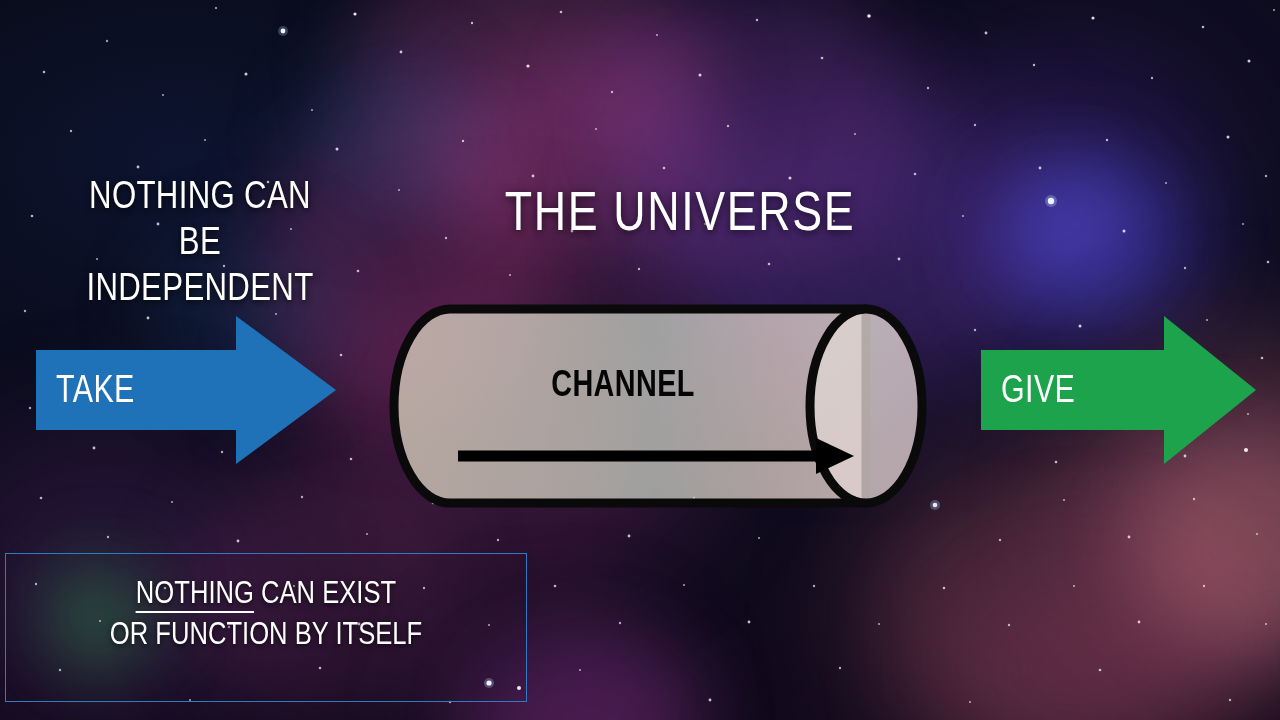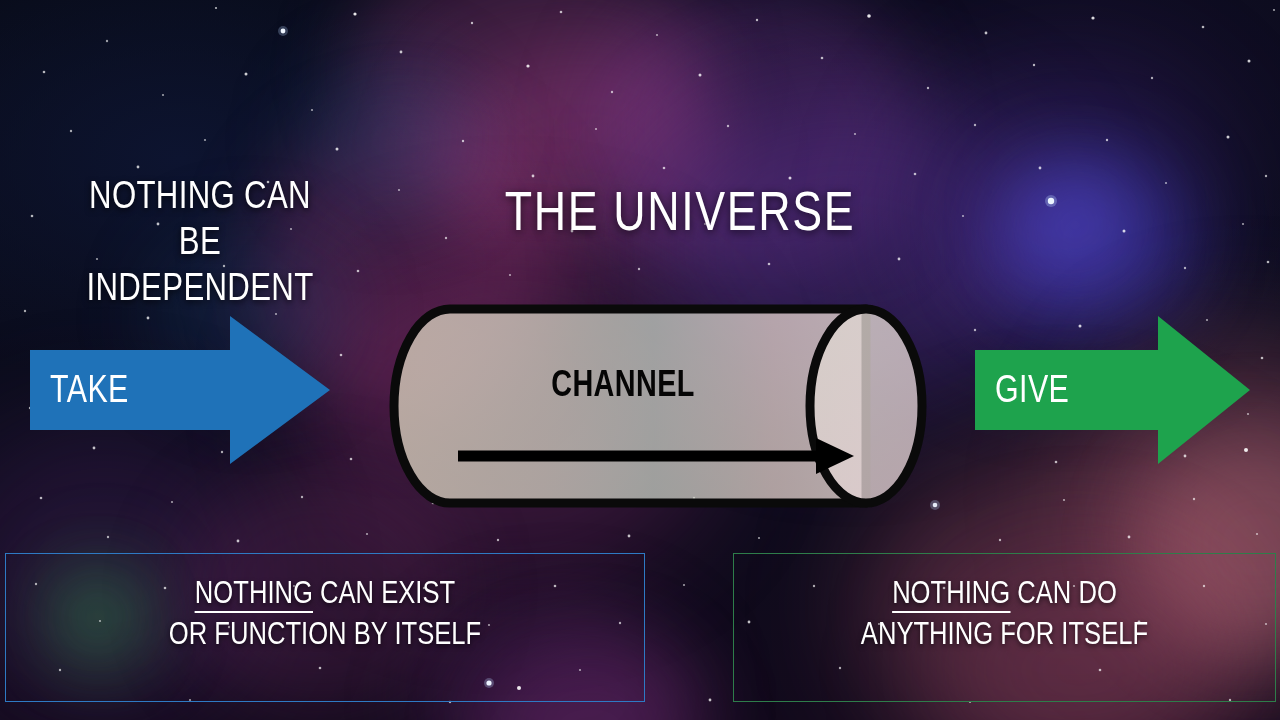--- a/index.html
+++ b/index.html
@@ -24,38 +24,38 @@
             text-align:center;color:#fff;font-size:39px;line-height:46px;
             font-weight:400;letter-spacing:.4px;
             text-shadow:0 2px 7px rgba(0,0,0,.75);}
 
   #hdr-univ{position:absolute;left:420px;top:180px;width:520px;
             text-align:center;color:#fff;font-size:56px;line-height:62px;
             font-weight:300;letter-spacing:2px;
             text-shadow:0 2px 9px rgba(0,0,0,.7);}
 
   
-  .arrow{position:absolute;}
+  .arrow{position:absolute;margin-left:6px;}
   .arrow svg{display:block;}
   .arrow-label{position:absolute;color:#fff;font-size:38px;font-weight:400;
                letter-spacing:.5px;line-height:1;}
 
   
   #cyl{position:absolute;left:388px;top:301px;width:570px;height:210px;}
   #cyl svg{display:block;position:absolute;inset:0;}
   #cyl-label{position:absolute;left:0;top:62px;width:470px;text-align:center;
              color:#050505;font-size:36px;font-weight:700;letter-spacing:.5px;}
 
   
   .bbox{position:absolute;box-sizing:border-box;}
   .bbox .txt{color:#fff;text-align:center;font-size:32px;line-height:41px;
              font-weight:400;text-shadow:0 2px 6px rgba(0,0,0,.65);}
   .u{border-bottom:2.5px solid #fff;padding-bottom:1px;}
 
-  #box-left{left:5px;top:553px;width:640px;height:149px;
+  #box-left{left:5px;top:553px;width:522px;height:149px;
             border:1.5px solid #2E7AC4;}
   #box-left .txt{padding-top:18px;}
 
   #box-mid{left:567px;top:551px;width:150px;height:153px;
            border:2px solid #ffffff;}
   #box-mid .txt{padding-top:12px;font-size:43px;line-height:53px;
                 font-weight:700;letter-spacing:.5px;}
 
   #box-right{left:733px;top:553px;width:543px;height:149px;
              border:1.5px solid #2E7D4A;}
@@ -303,22 +303,14 @@
   <div class="bbox" id="box-left">
     <div class="txt cond">
       <div>
         <span class="u">NOTHING</span><span> CAN EXIST</span>
       </div>
       <div>OR FUNCTION BY ITSELF</div>
     </div>
   </div>
 
 
-  <div class="bbox" id="box-right">
-    <div class="txt cond">
-      <div>
-        <span class="u">NOTHING</span><span> CAN DO</span>
-      </div>
-      <div>ANYTHING FOR ITSELF</div>
-    </div>
-  </div>
 
 </div>
 
 </body></html>

